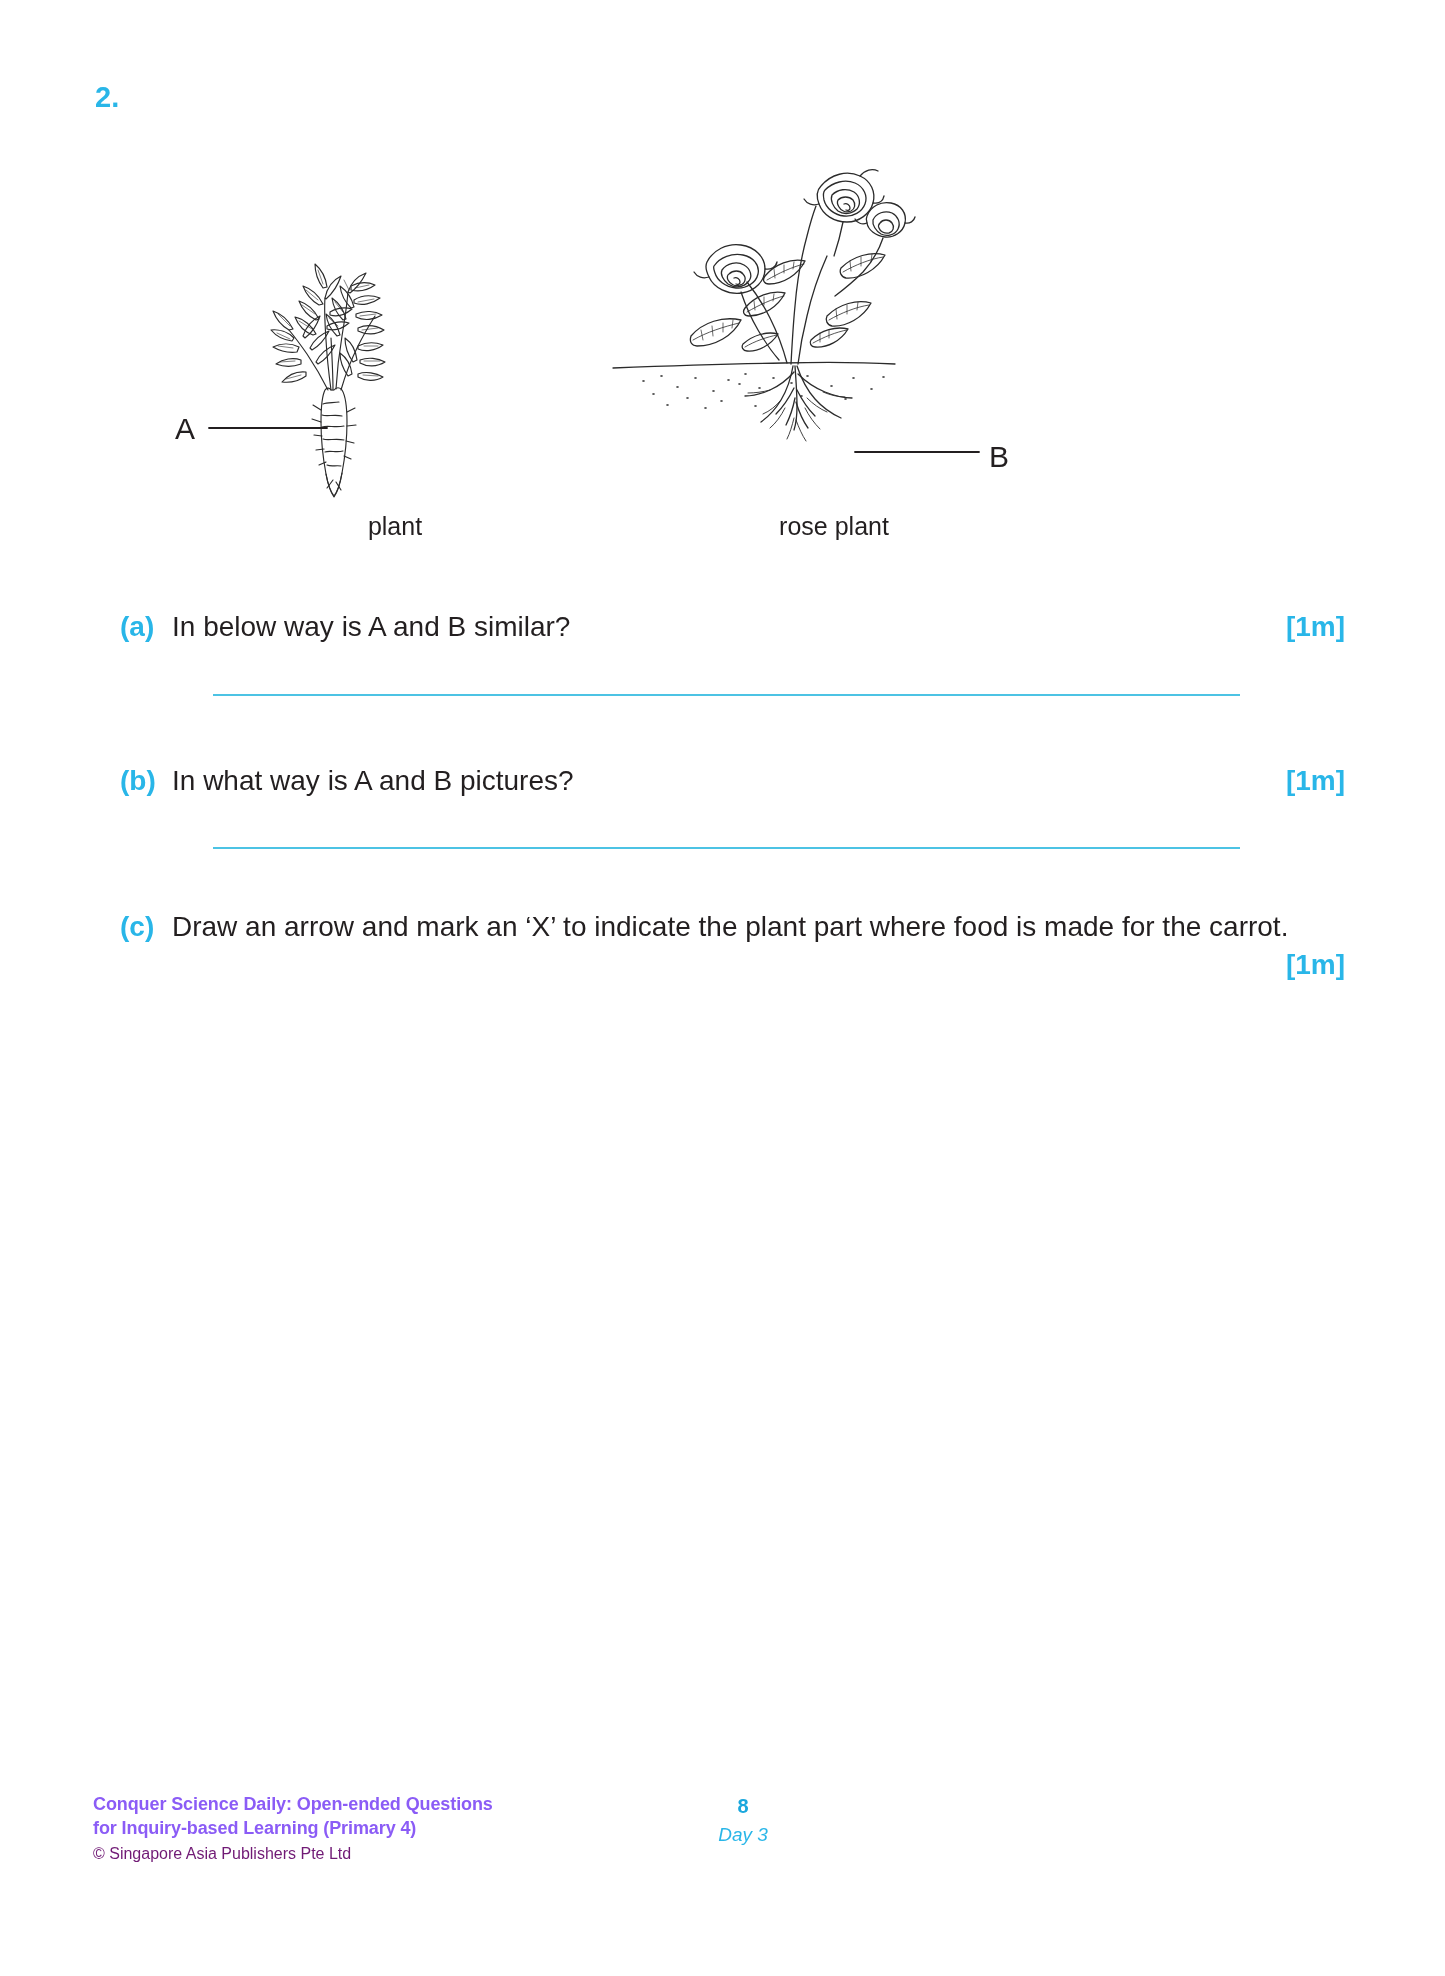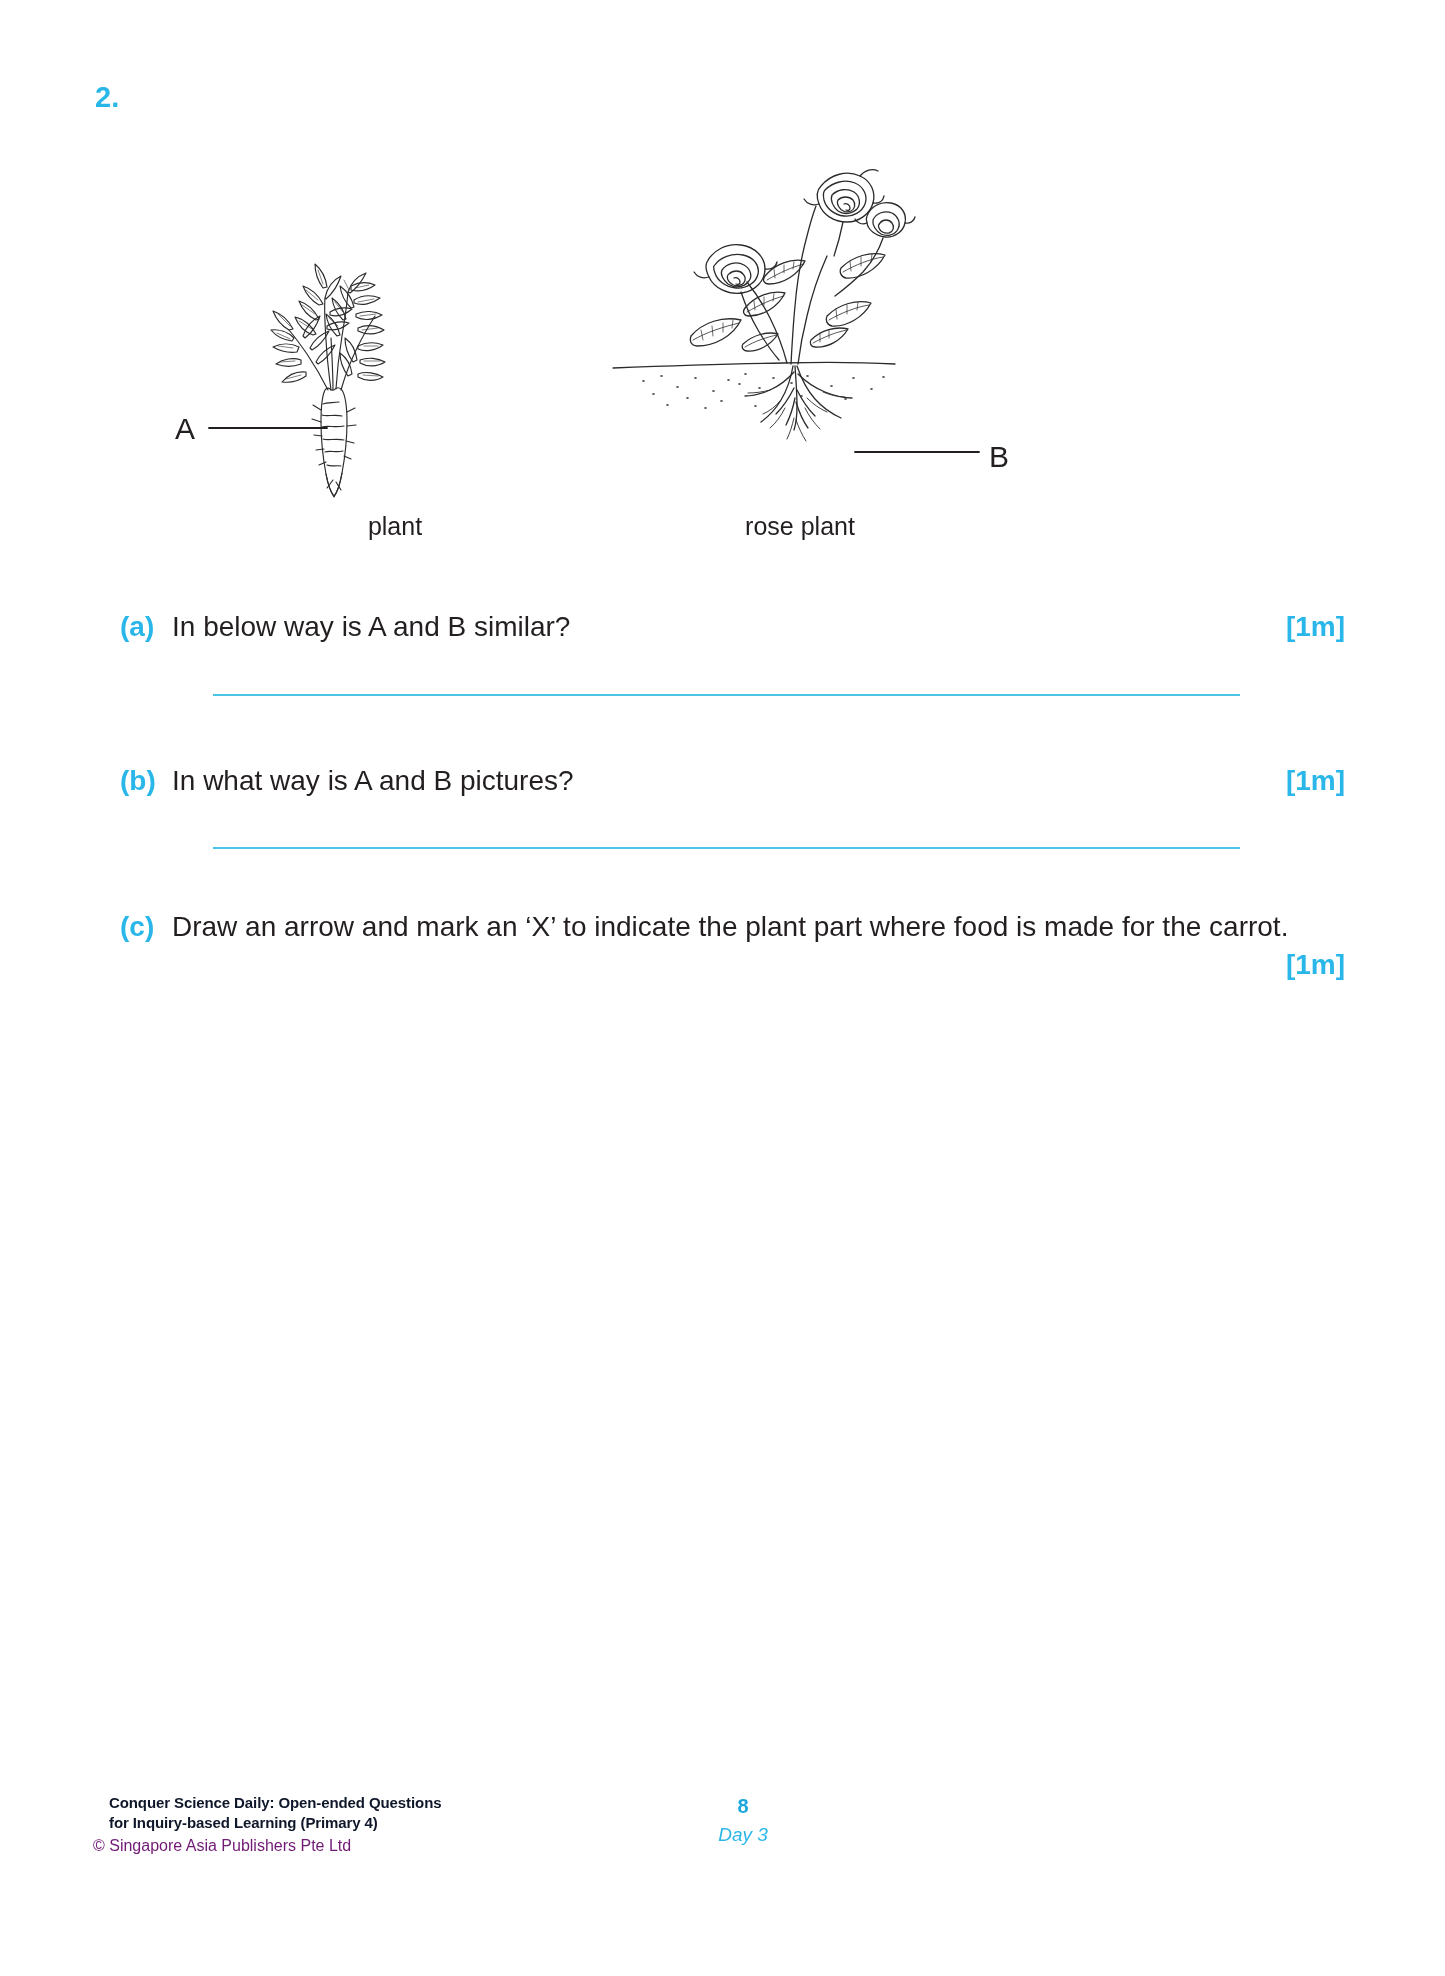--- a/index.html
+++ b/index.html
@@ -62,21 +62,21 @@
   .fig-rose   { left: 500px; width: 460px; }
 
   .fig-caption {
     position: absolute;
     top: 372px;
     font-size: 25px;
     color: #231f20;
     text-align: center;
   }
   .cap-carrot { left: 200px; width: 200px; }
-  .cap-rose   { left: 565px; width: 280px; }
+  .cap-rose   { left: 599px; width: 280px; }
 
   .fig-label {
     position: absolute;
     font-size: 30px;
     color: #231f20;
   }
   .label-a { left: 80px;  top: 272px; }
   .label-b { left: 894px; top: 300px; }
 
   
@@ -140,26 +140,25 @@
   .rule-b { top: 847px; }
 
   
   .footer {
     position: absolute;
     left: 93px;
     top: 1793px;
     width: 1260px;
   }
   .footer-title {
-    color: #0f172a;
-    font-size: 15px;
+    color: #8b5cf6;
+    font-size: 18px;
     font-weight: 700;
     line-height: 1.32;
     letter-spacing: -0.1px;
-    margin-left: 16px;
   }
   .footer-copy {
     color: #701a75;
     font-size: 16px;
     line-height: 1.32;
     margin-top: 2px;
   }
   .footer-center {
     position: absolute;
     left: 560px;

